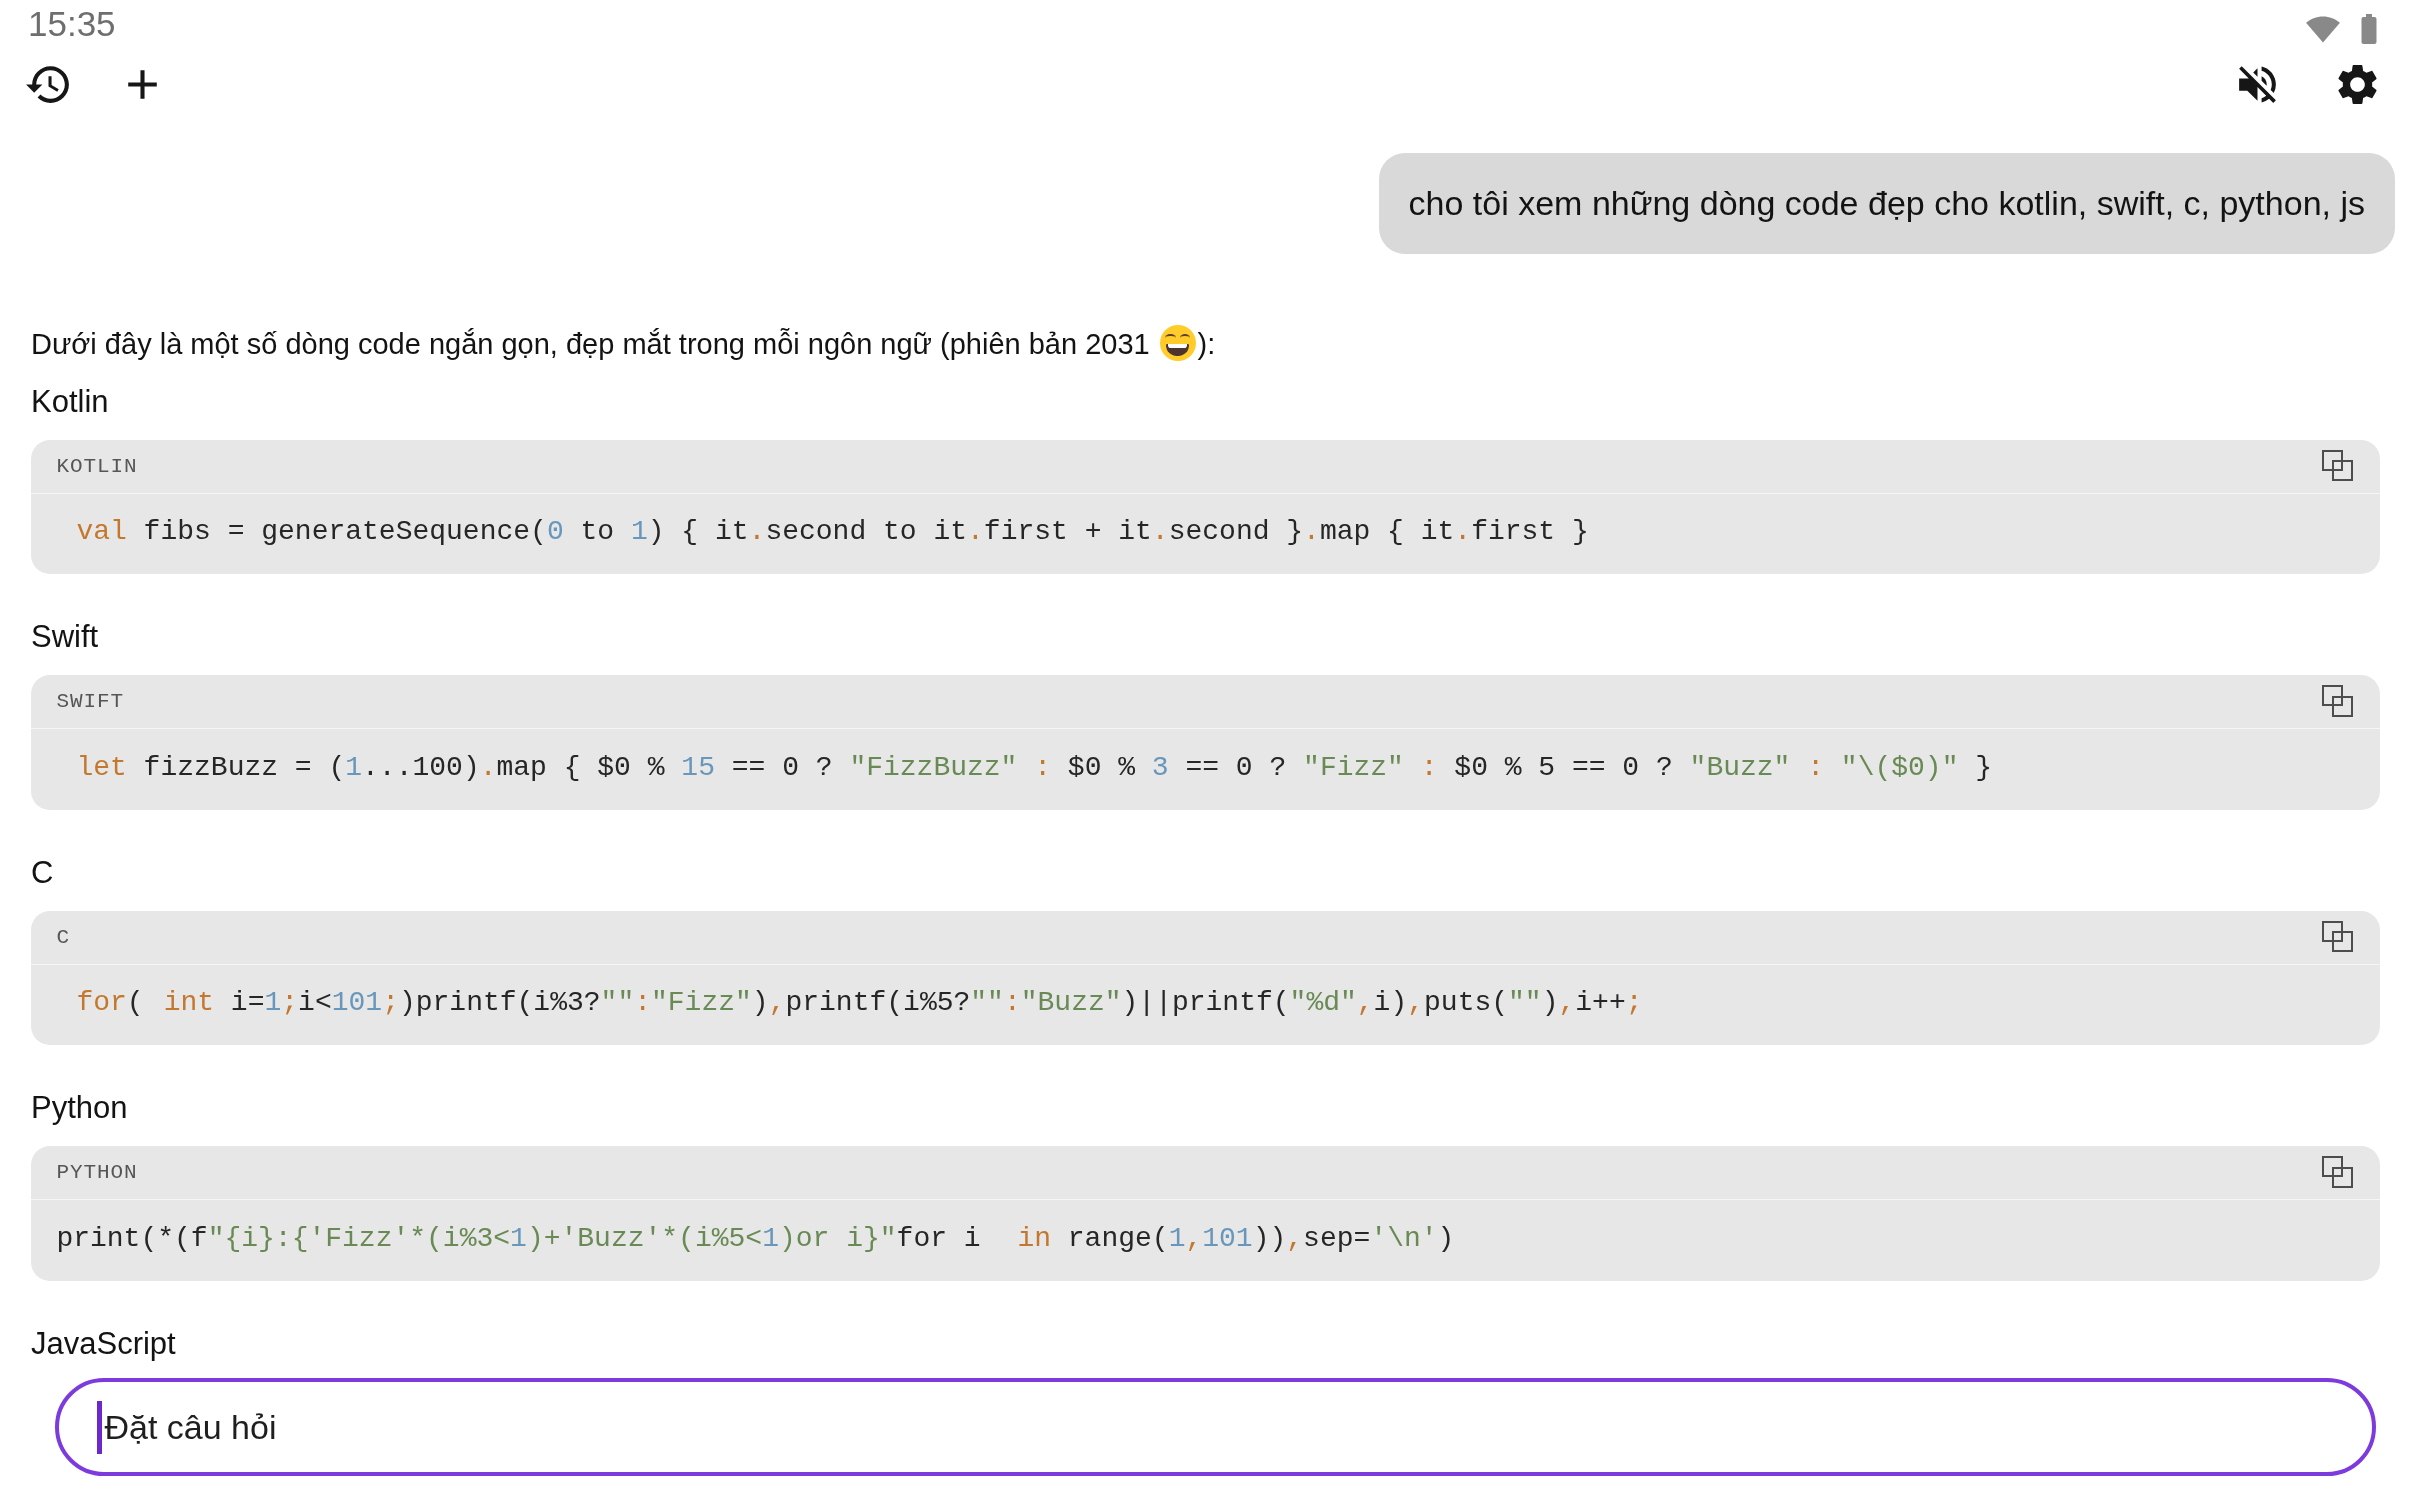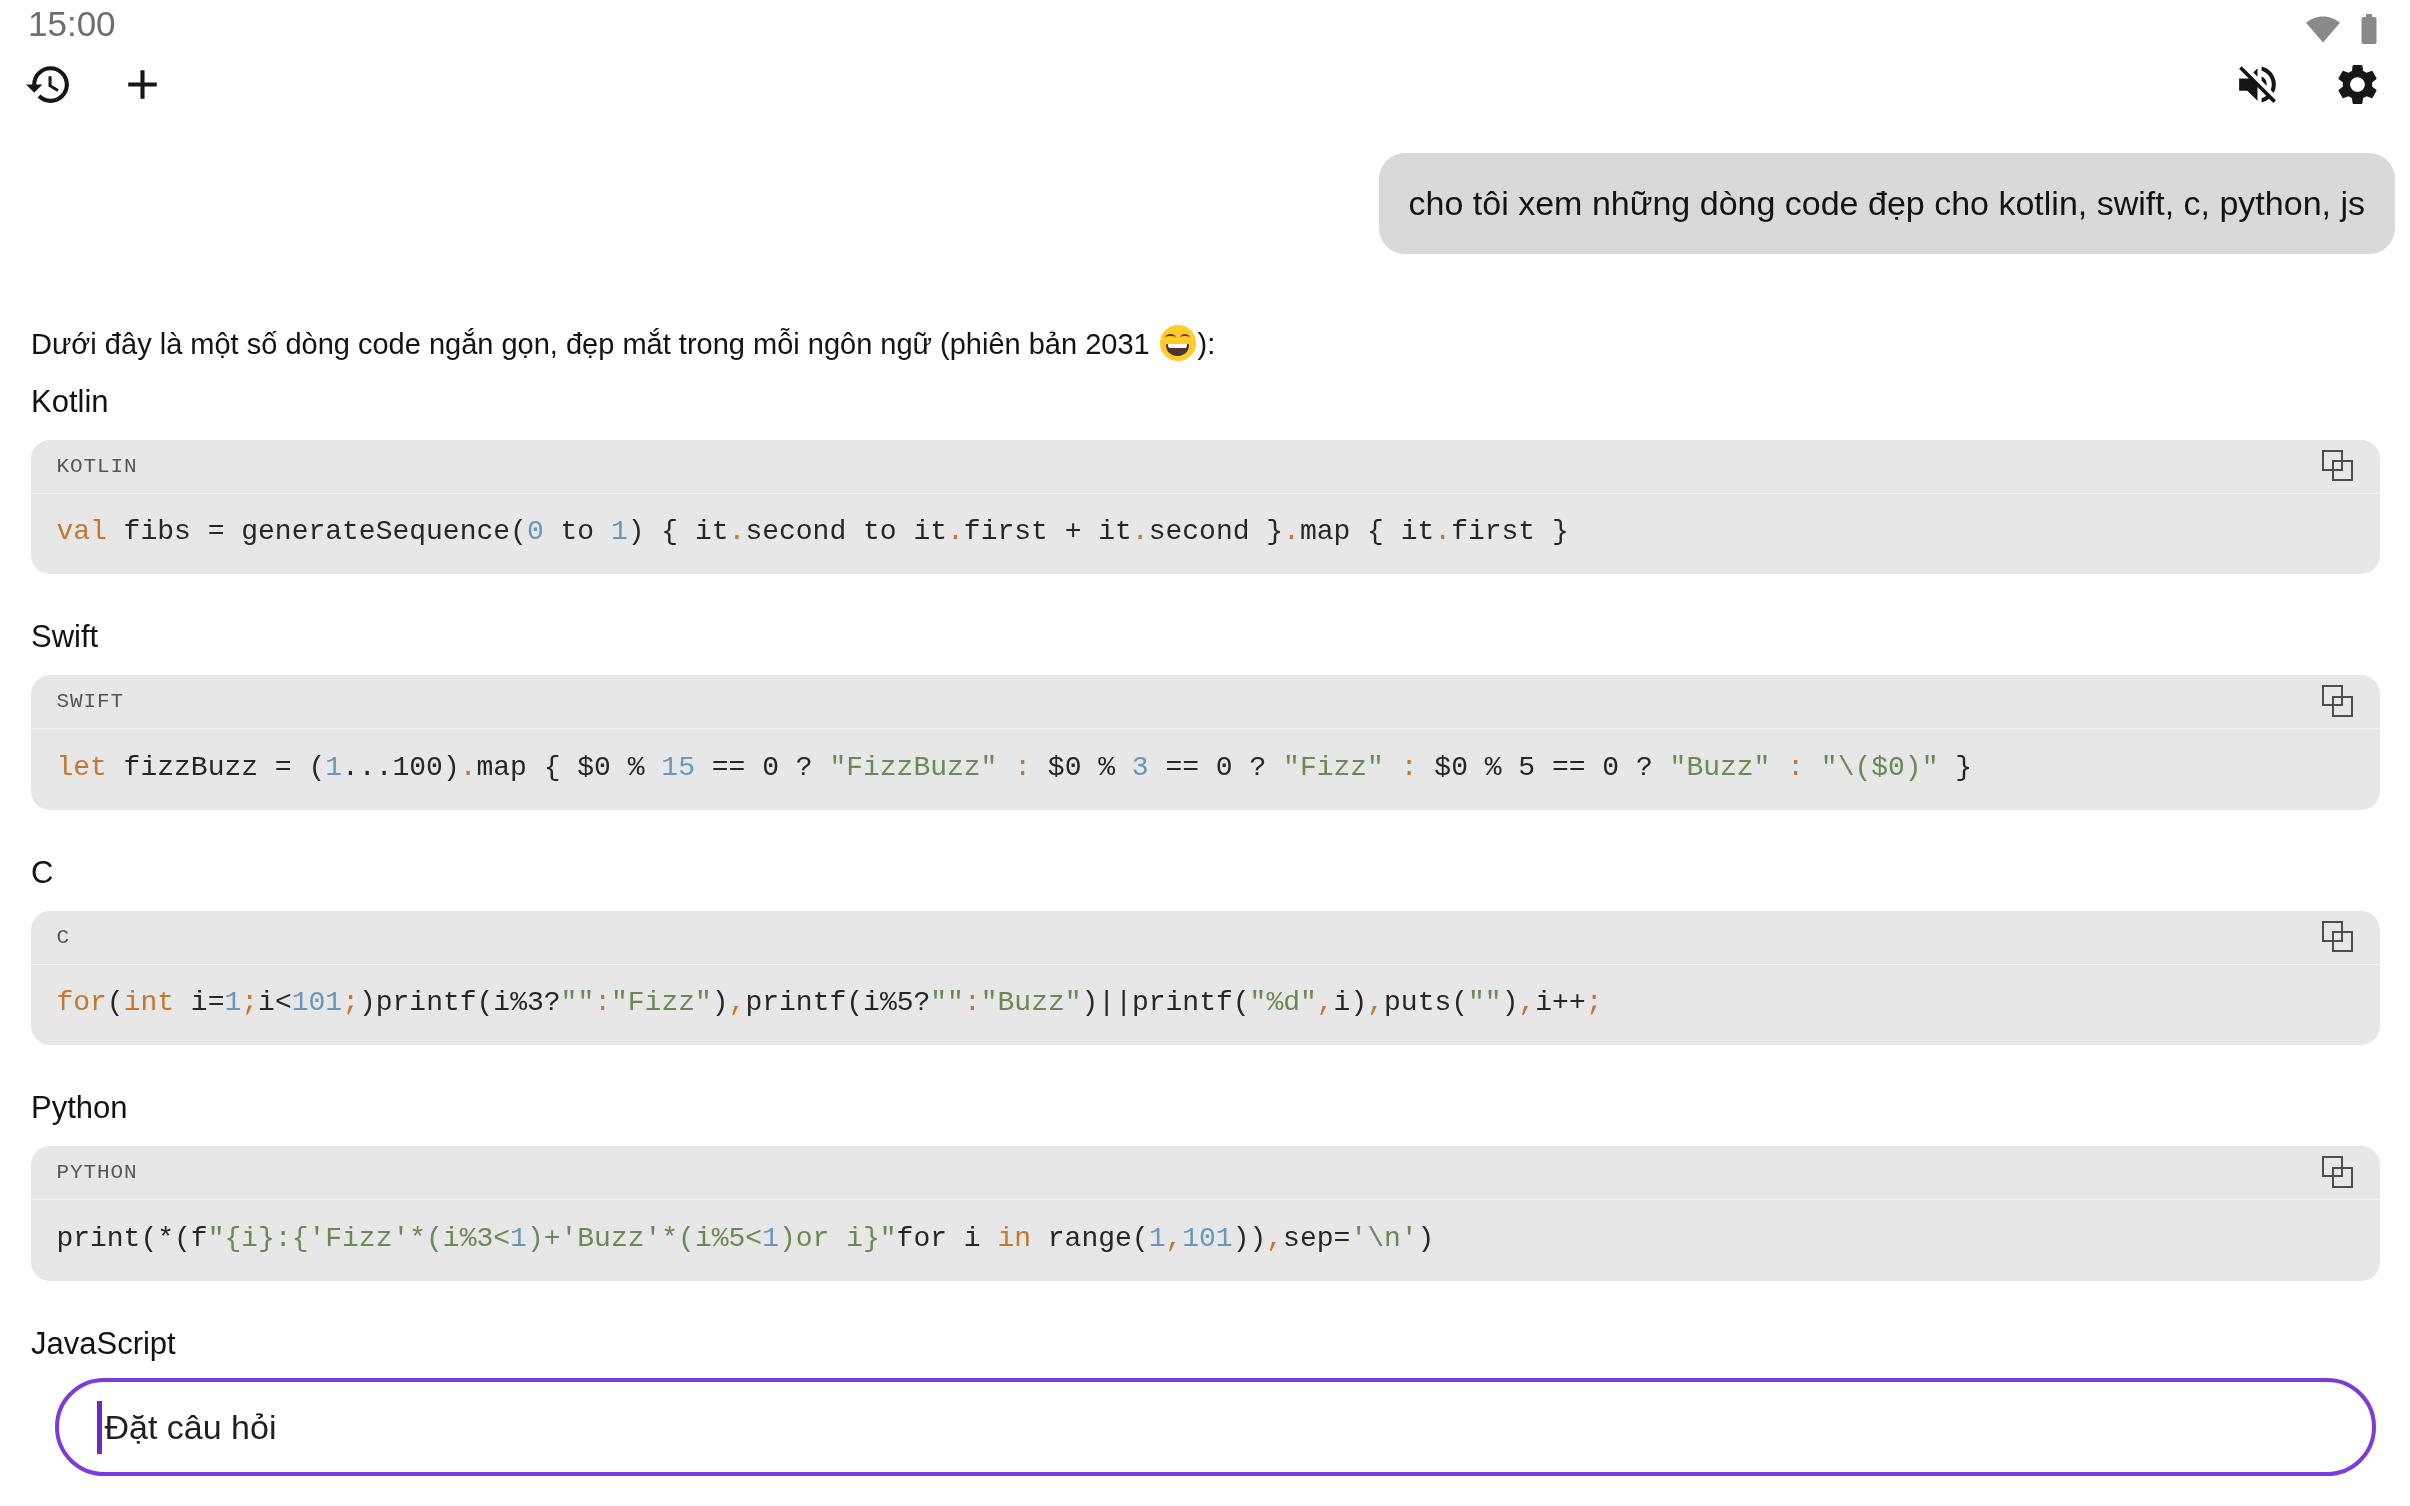--- a/index.html
+++ b/index.html
@@ -55,21 +55,21 @@
   }
   .copy-btn { width: 38px; height: 38px; position: relative; cursor: pointer; flex: 0 0 auto; }
   .copy-btn .sq { position: absolute; width: 21px; height: 21px; border: 2.8px solid #4d4d4d; background: transparent; }
   .copy-btn .sq-back  { left: 2.8px; top: 2.8px; }
   .copy-btn .sq-front { left: 13px; top: 13px; }
   .cb-code {
     padding: 23.5px 25.4px 27px;
     font-family: "Liberation Mono", "DejaVu Sans Mono", monospace;
     font-size: 28px; line-height: 30px; white-space: pre; overflow: hidden;
   }
-  .tk-kw    { color: #c4772e; }
+  .tk-kw    { color: #c4772e; margin-left: 20px; }
   .tk-punct { color: #c4772e; }
   .tk-num   { color: #6897bb; }
   .tk-str   { color: #698a54; }
   .tk-plain { color: #262626; }
 
   
   .emoji {
     display: inline-block; width: 36px; height: 36px; background: #ffcc29;
     border-radius: 50%; position: relative; vertical-align: -7.5px; margin: 0 1.9px;
   }
@@ -90,21 +90,21 @@
     border: 4.7px solid #7d3bdd; border-radius: 55px; background: #fff;
     display: flex; align-items: center; padding: 0 38px;
   }
   .caret { width: 4.7px; height: 53px; background: #6d28c9; margin-right: 2.8px; flex: 0 0 auto; }
   .ask-text { font-size: 34px; color: #1f1f1f; }
 </style>
 </head>
 <body>
 
 <div class="statusbar">
-  <span class="time">15:00</span>
+  <span class="time">15:35</span>
   <span class="status-icons">
     <span>
       <svg width="36" height="36" viewBox="0 0 24 24" fill="#898989">
           <path d="M12 3.6c-4.3 0-8.3 1.6-11.3 4.2L12 21 23.3 7.8C20.3 5.2 16.3 3.6 12 3.6z"></path>
         </svg>
     </span>
     <span>
       <svg width="36" height="36" viewBox="0 0 24 24" fill="#898989">
           <path d="M15.67 4H14V2h-4v2H8.33C7.6 4 7 4.6 7 5.33v15.33C7 21.4 7.6 22 8.33 22h7.33c.74 0 1.34-.6 1.34-1.33V5.33C17 4.6 16.4 4 15.67 4z"></path>
         </svg>

